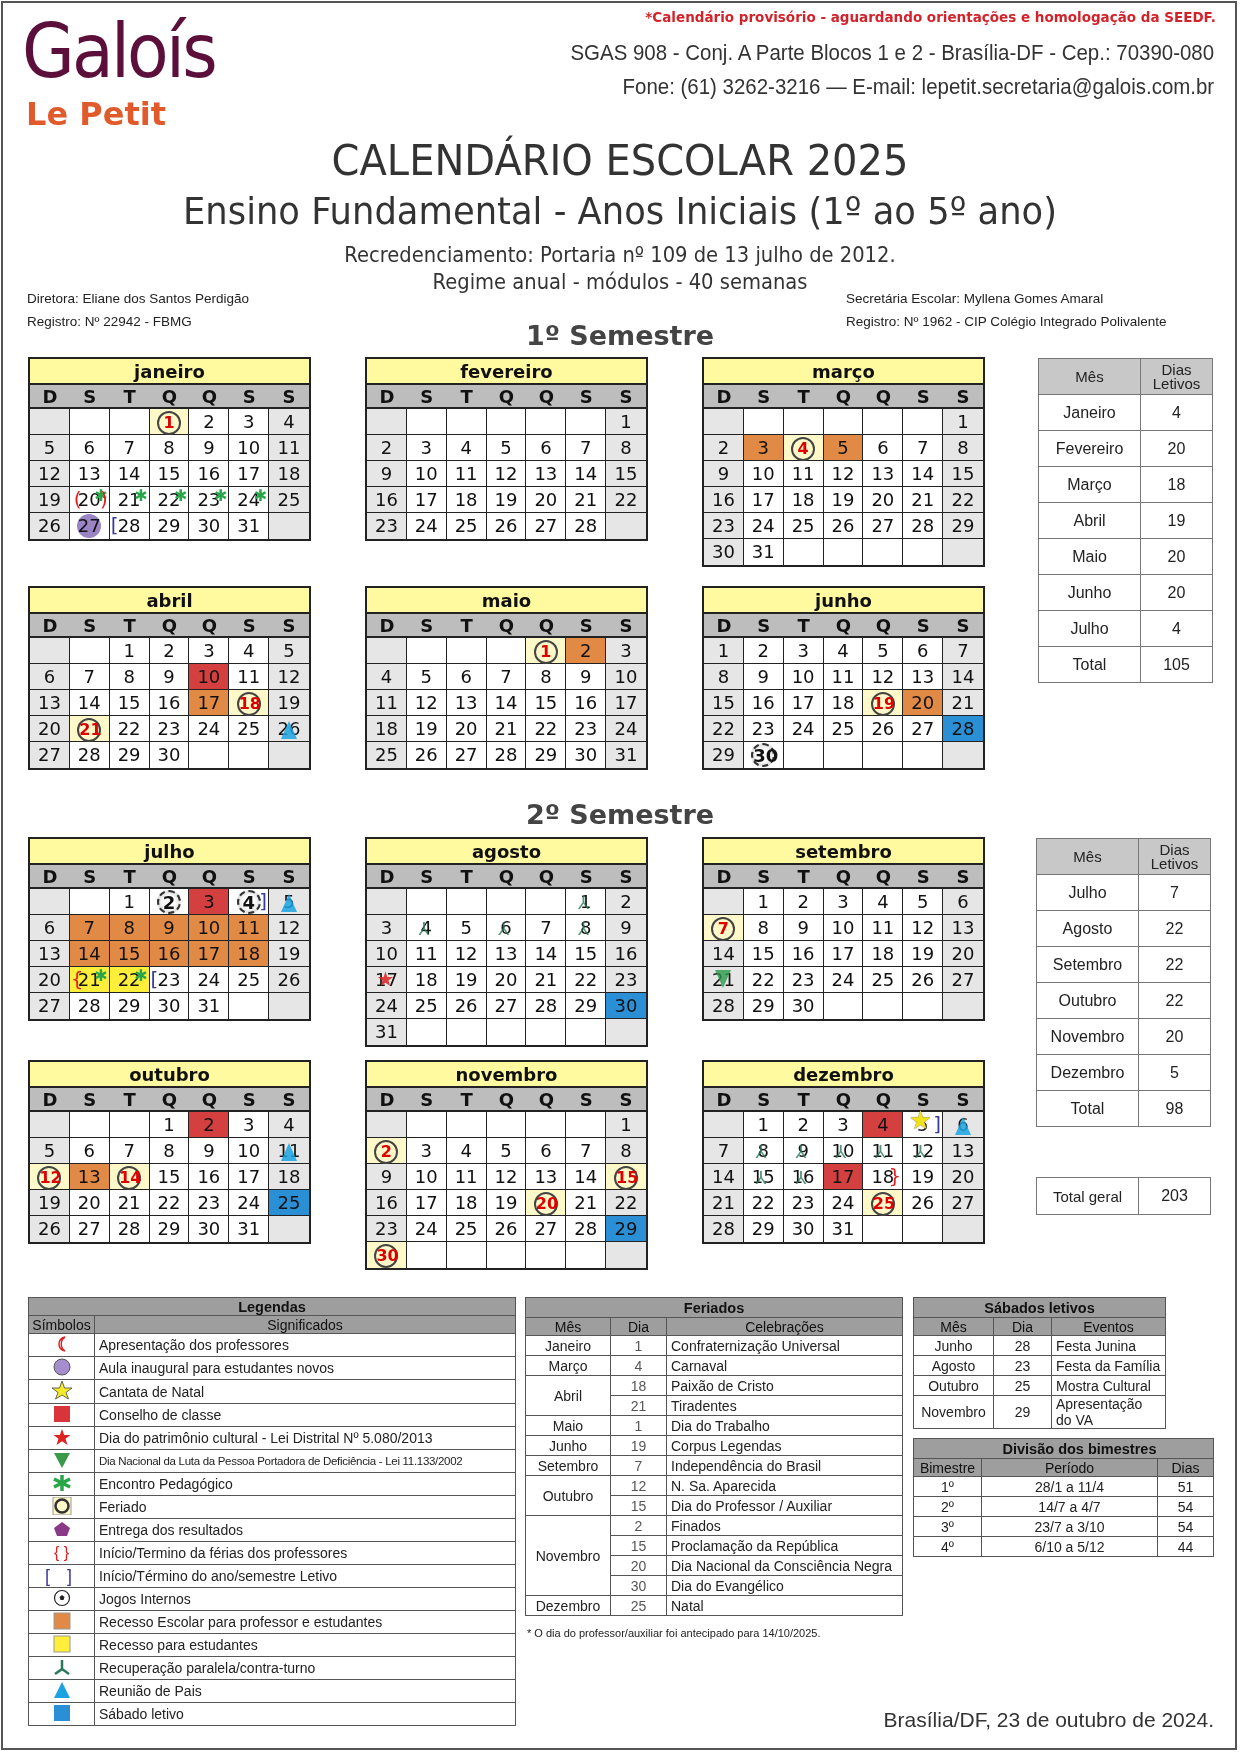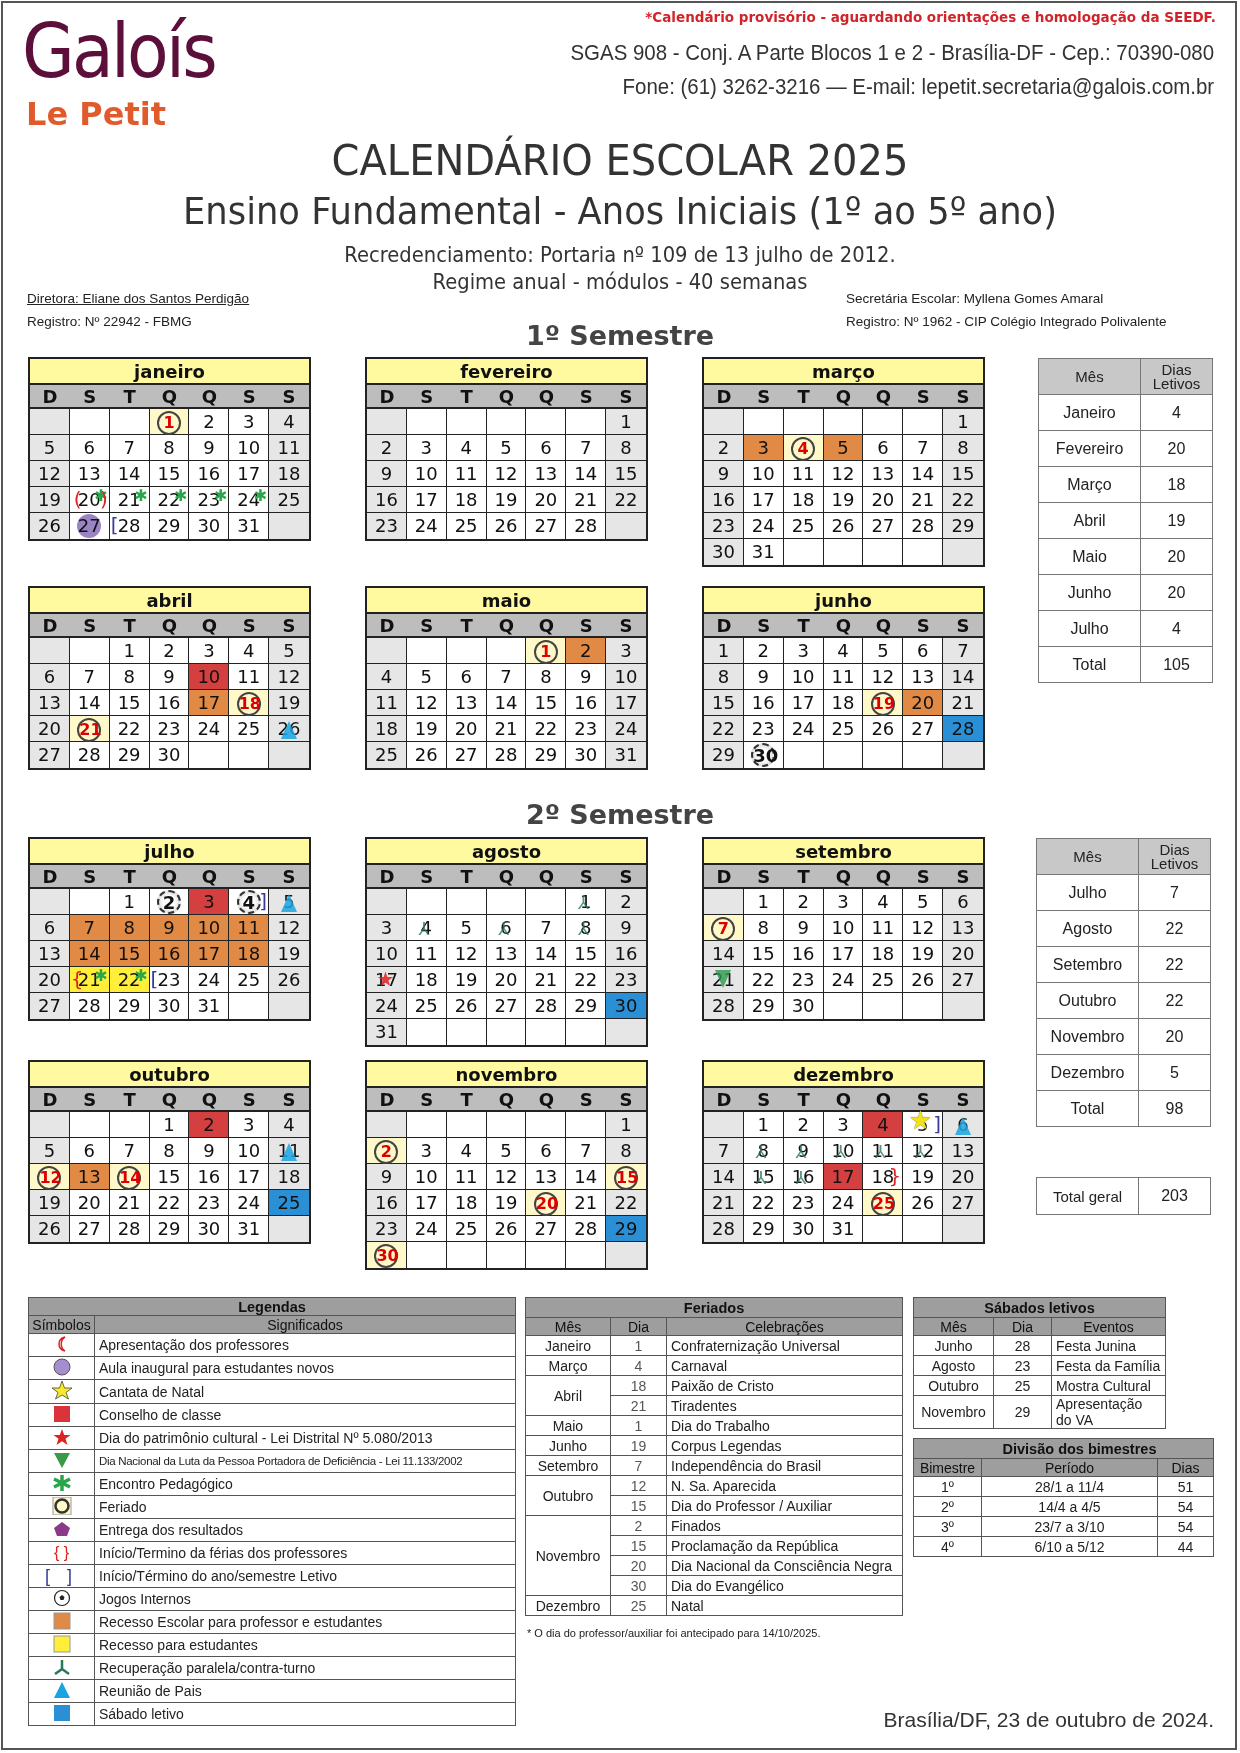--- a/index.html
+++ b/index.html
@@ -74,21 +74,21 @@
 
 <div class="abs logo-main">Galoís</div>
 <div class="abs logo-sub">Le Petit</div>
 <div class="abs notice">*Calendário provisório - aguardando orientações e homologação da SEEDF.</div>
 <div class="abs address">SGAS 908 - Conj. A Parte Blocos 1 e 2 - Brasília-DF - Cep.: 70390-080</div>
 <div class="abs phone">Fone: (61) 3262-3216 — E-mail: lepetit.secretaria@galois.com.br</div>
 <div class="abs title">CALENDÁRIO ESCOLAR 2025</div>
 <div class="abs subtitle">Ensino Fundamental - Anos Iniciais (1º ao 5º ano)</div>
 <div class="abs recred">Recredenciamento: Portaria nº 109 de 13 julho de 2012.</div>
 <div class="abs regime">Regime anual - módulos - 40 semanas</div>
-<div class="abs staff" style="left:27px; top:291px;text-decoration:underline;">Diretora: Eliane dos Santos Perdigão</div>
+<div class="abs staff" style="left:27px; top:291px;">Diretora: Eliane dos Santos Perdigão</div>
 <div class="abs staff" style="left:27px; top:314px;">Registro: Nº 22942 - FBMG</div>
 <div class="abs staff" style="left:846px; top:291px;">Secretária Escolar: Myllena Gomes Amaral</div>
 <div class="abs staff" style="left:846px; top:314px;">Registro: Nº 1962 - CIP Colégio Integrado Polivalente</div>
 
 <div class="abs sem-title" style="top:320px;">1º Semestre</div>
 <div class="abs sem-title" style="top:799px;">2º Semestre</div>
 
 <div id="cals">
     <div class="cal" style="left: 28px; top: 357px;">
       <div class="mhead">janeiro</div>
@@ -1038,21 +1038,21 @@
   </tr>
   </tbody>
     <tbody id="bimestres-body">
       <tr>
         <td class="cen">1º</td>
         <td class="cen">28/1 a 11/4</td>
         <td class="cen">51</td>
       </tr>
       <tr>
         <td class="cen">2º</td>
-        <td class="cen">14/4 a 4/5</td>
+        <td class="cen">14/7 a 4/7</td>
         <td class="cen">54</td>
       </tr>
       <tr>
         <td class="cen">3º</td>
         <td class="cen">23/7 a 3/10</td>
         <td class="cen">54</td>
       </tr>
       <tr>
         <td class="cen">4º</td>
         <td class="cen">6/10 a 5/12</td>

